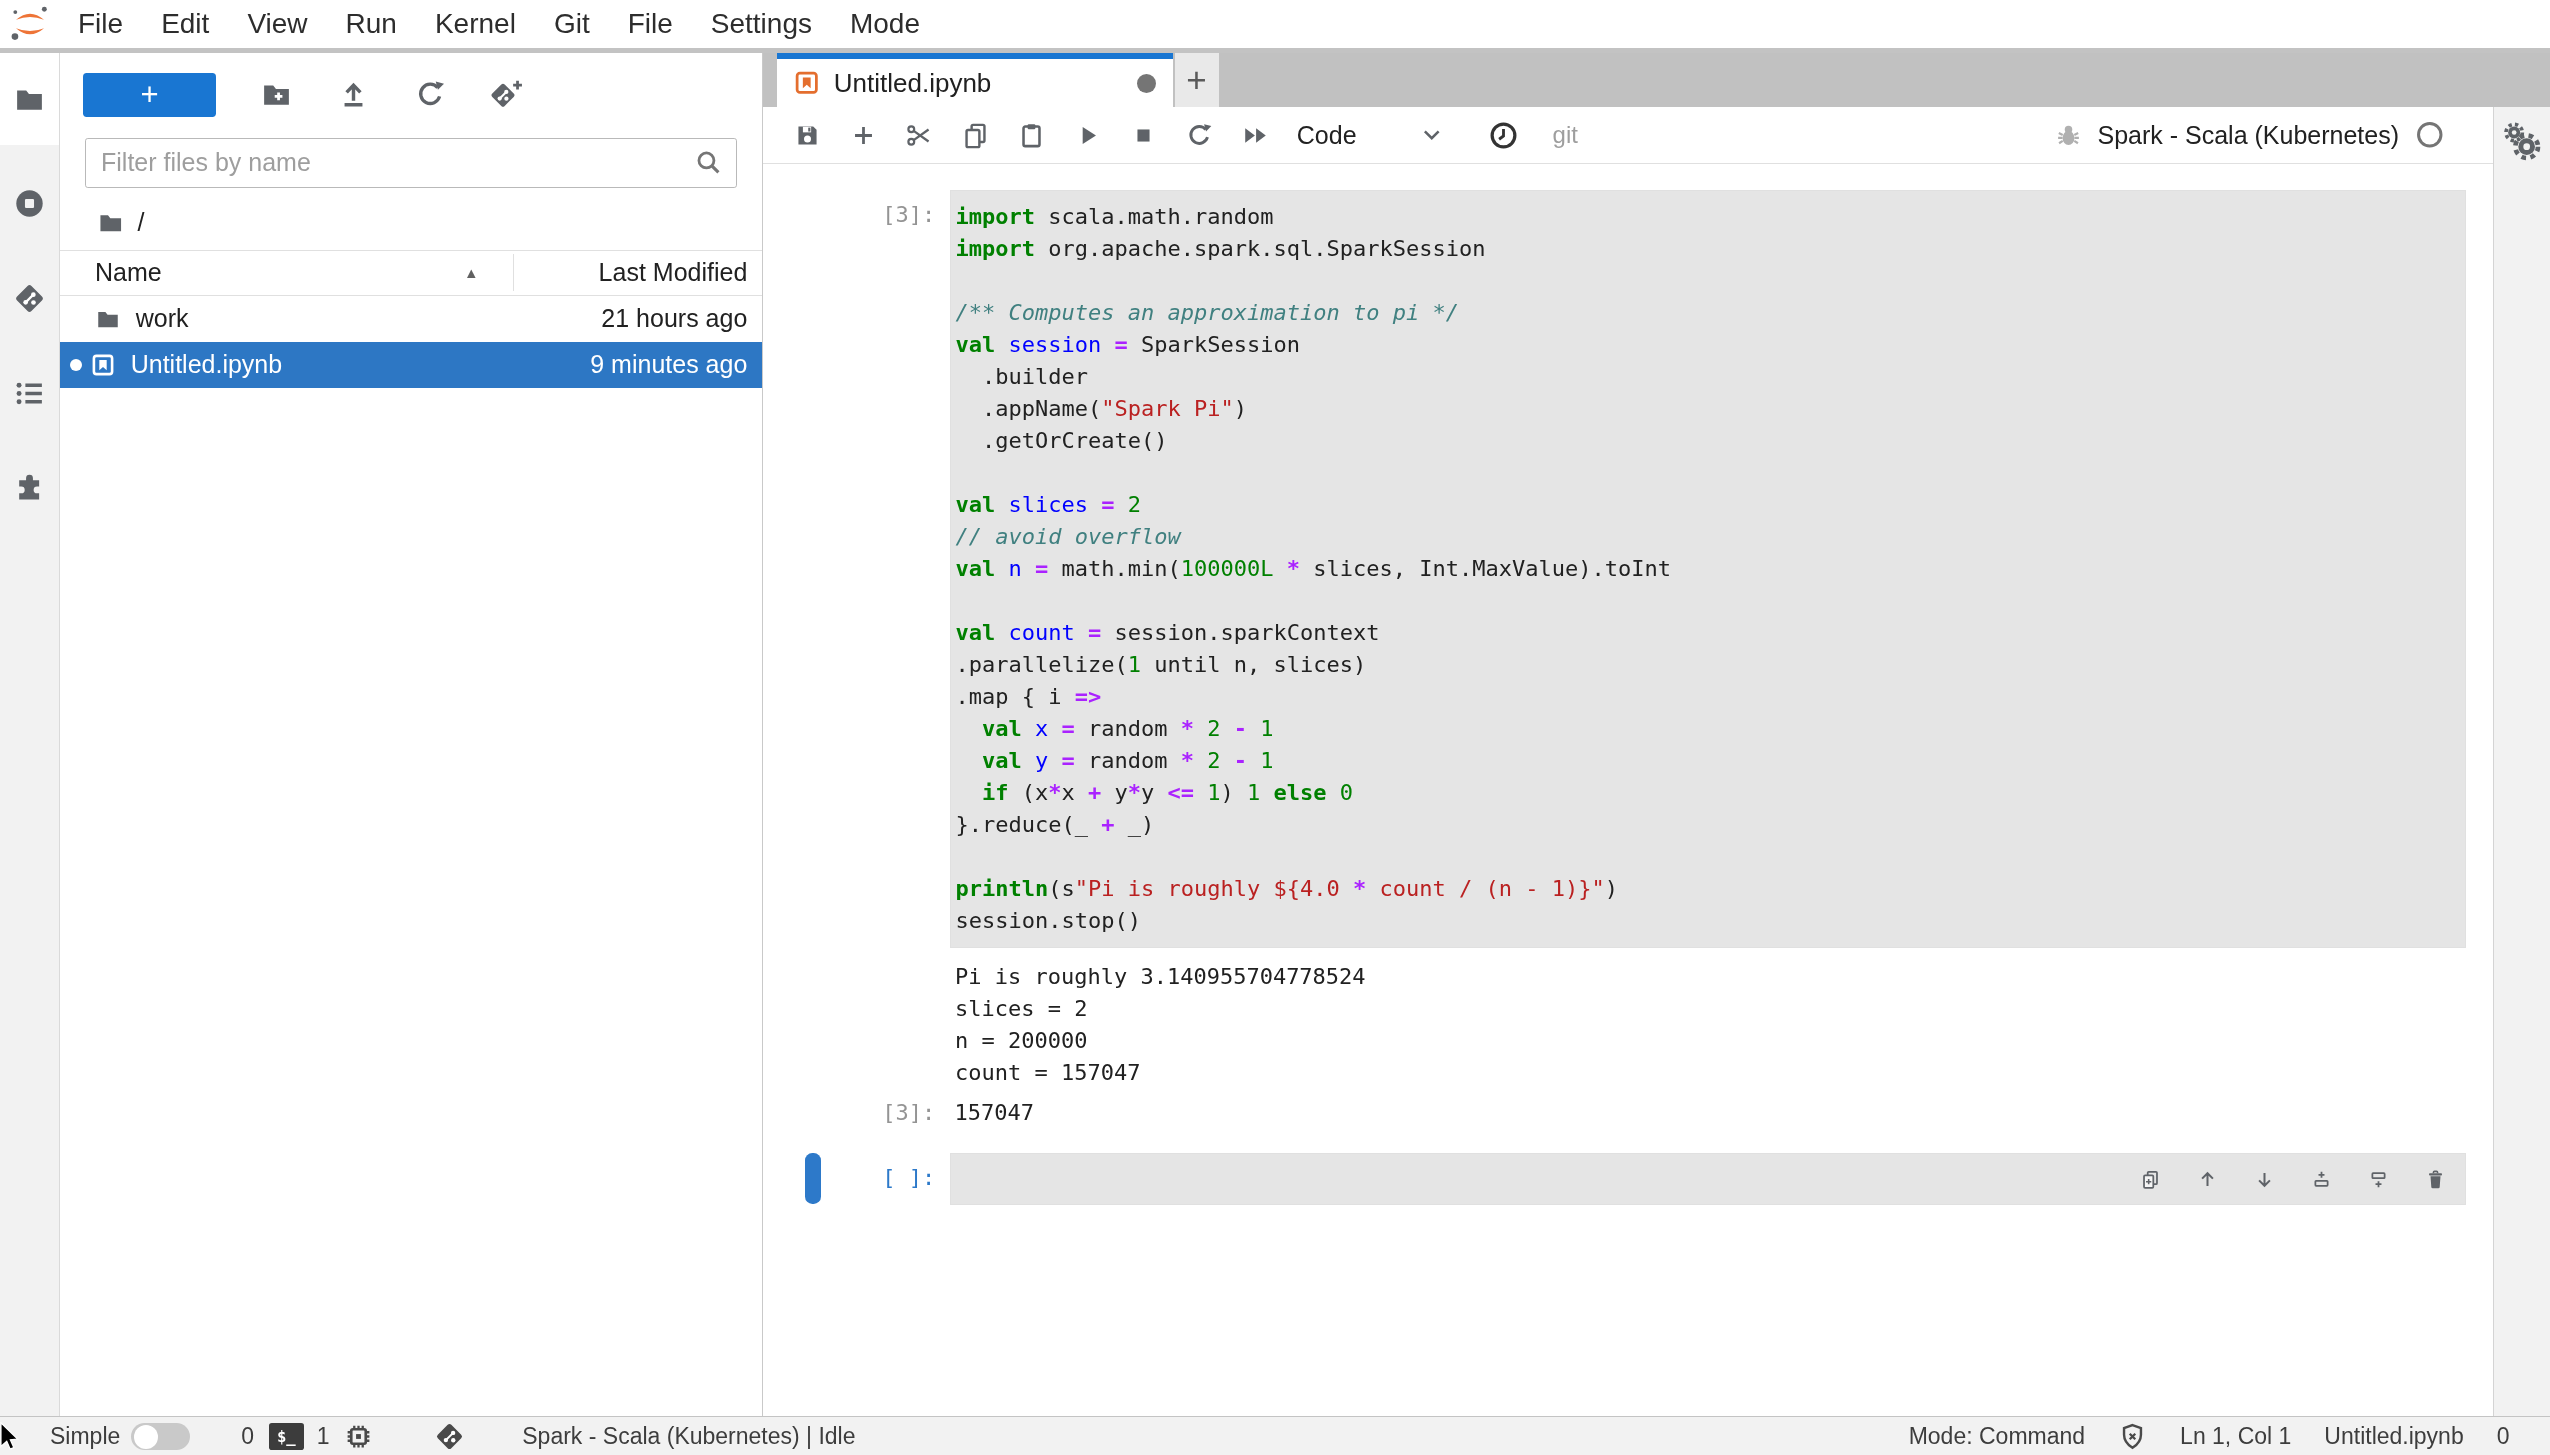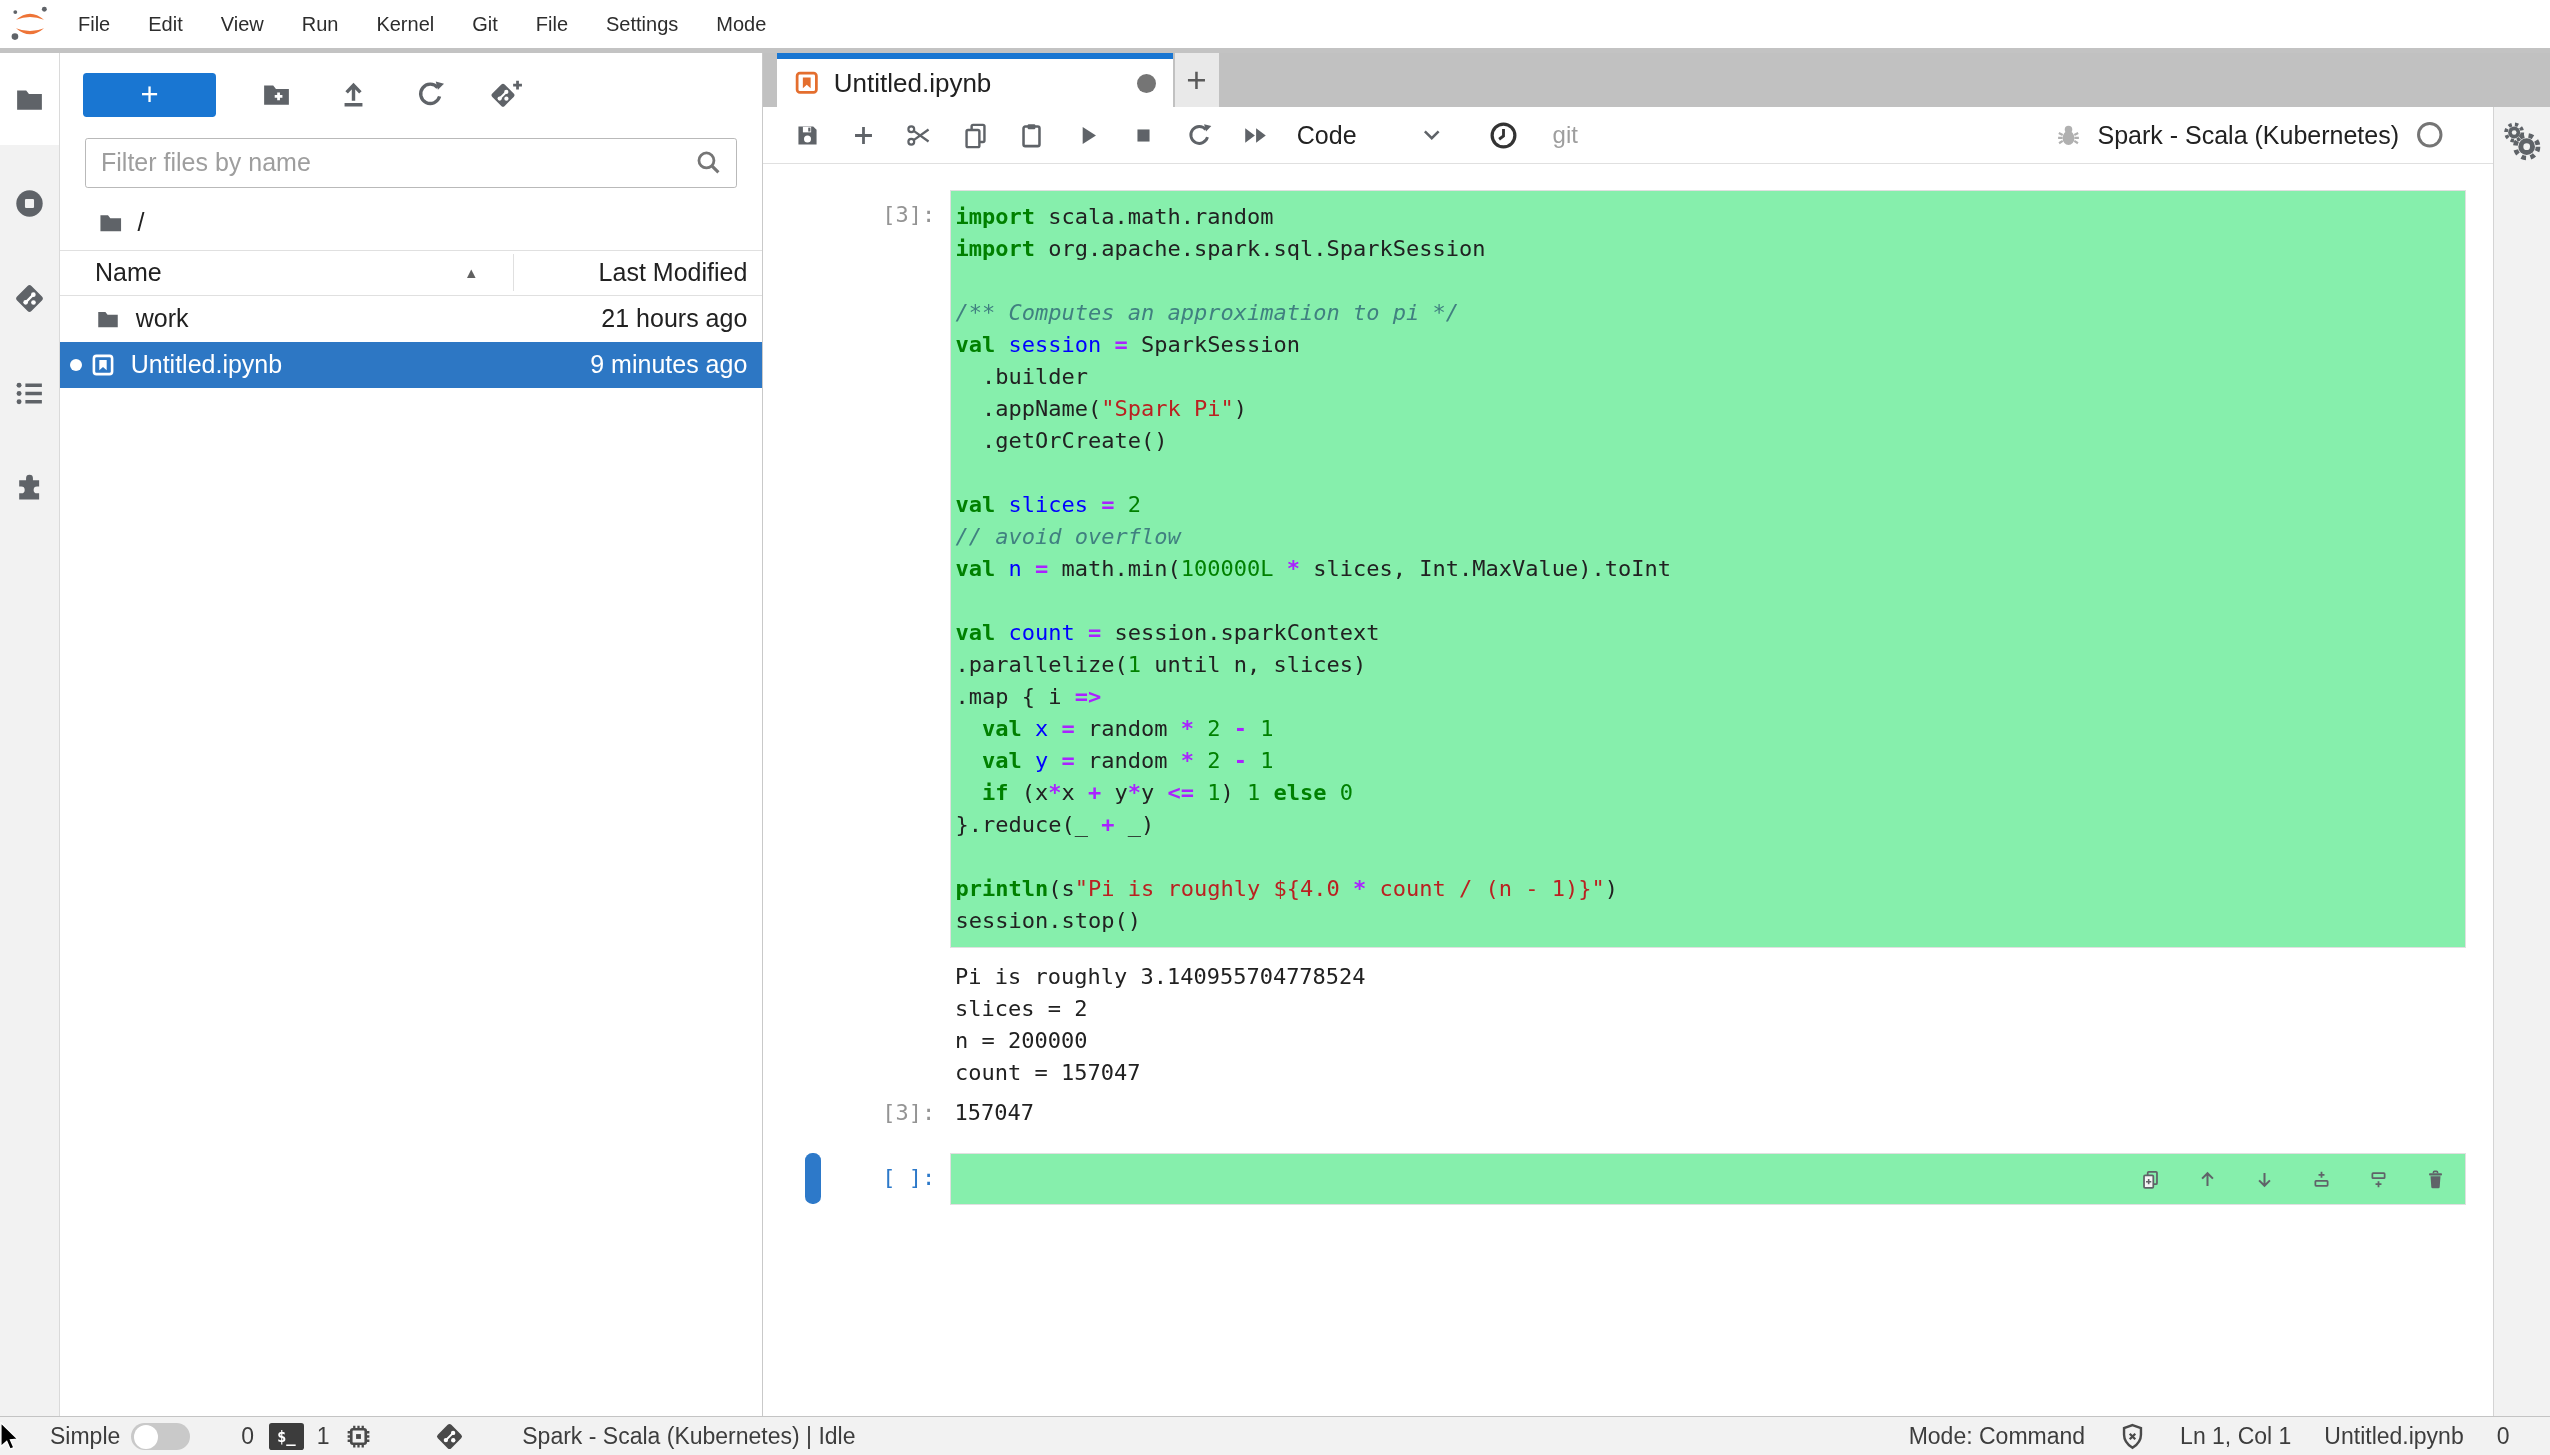--- a/index.html
+++ b/index.html
@@ -5,21 +5,21 @@
   html,body{margin:0;padding:0;}
   body{width:2550px;height:1456px;position:relative;background:#fff;overflow:hidden;
        font-family:"Liberation Sans",sans-serif;color:#212121;}
   svg{display:block;}
 
   
   #menubar{position:absolute;top:0;left:0;right:0;height:48px;background:#fff;
            border-bottom:5.5px solid #c3c3c3;display:flex;align-items:center;z-index:6;}
   #logo{width:59px;display:flex;justify-content:center;align-items:center;}
   #menu-items{display:flex;align-items:center;height:100%;}
-  .menu-item{font-size:20px;color:#2d2d2d;padding:0 19px;line-height:48px;cursor:default;}
+  .menu-item{font-size:28px;color:#2d2d2d;padding:0 19px;line-height:48px;cursor:default;}
 
   
   #activitybar{position:absolute;top:53px;bottom:39px;left:0;width:59px;background:#f2f2f2;
                border-right:0.9px solid #dadada;}
   .activity-item{width:59px;height:64px;display:flex;align-items:center;justify-content:center;}
   .activity-item.active{background:#fff;height:92px;}
   #activity-stack{display:flex;flex-direction:column;}
   .act-gap{height:26px;}
 
   
@@ -71,21 +71,21 @@
   #ktools{margin-left:auto;display:flex;align-items:center;}
   #kernel-name{font-size:25px;color:#212121;margin:0 16.5px 0 14.7px;}
 
   
   #nb-content{flex:1;overflow:hidden;padding-top:26px;position:relative;}
   .cell{display:flex;position:relative;}
   .prompt{width:187px;flex:none;text-align:right;padding:12px 14.7px 0 0;box-sizing:border-box;
           font-family:"DejaVu Sans Mono",monospace;font-size:22px;color:#949494;}
   .prompt.out{padding-top:2.8px;}
   .prompt.active{color:#2d79c9;}
-  .cell-input{flex:1;margin-right:27.5px;background:#86efac;border:0.9px solid #e0e0e0;
+  .cell-input{flex:1;margin-right:27.5px;background:#e5e5e5;border:0.9px solid #e0e0e0;
               padding:10px 7.3px 10px 4.6px;}
   .code{margin:0;font-family:"DejaVu Sans Mono",monospace;font-size:22px;line-height:32px;white-space:pre;}
   .tok-k{color:#008000;font-weight:bold;}
   .tok-d{color:#0000ff;}
   .tok-o{color:#aa22ff;font-weight:bold;}
   .tok-n{color:#008000;}
   .tok-s{color:#ba2121;}
   .tok-c{color:#408080;font-style:italic;}
   .tok-p{color:#212121;}
   #outputs{margin:13px 27.5px 0 192px;font-family:"DejaVu Sans Mono",monospace;font-size:22px;

